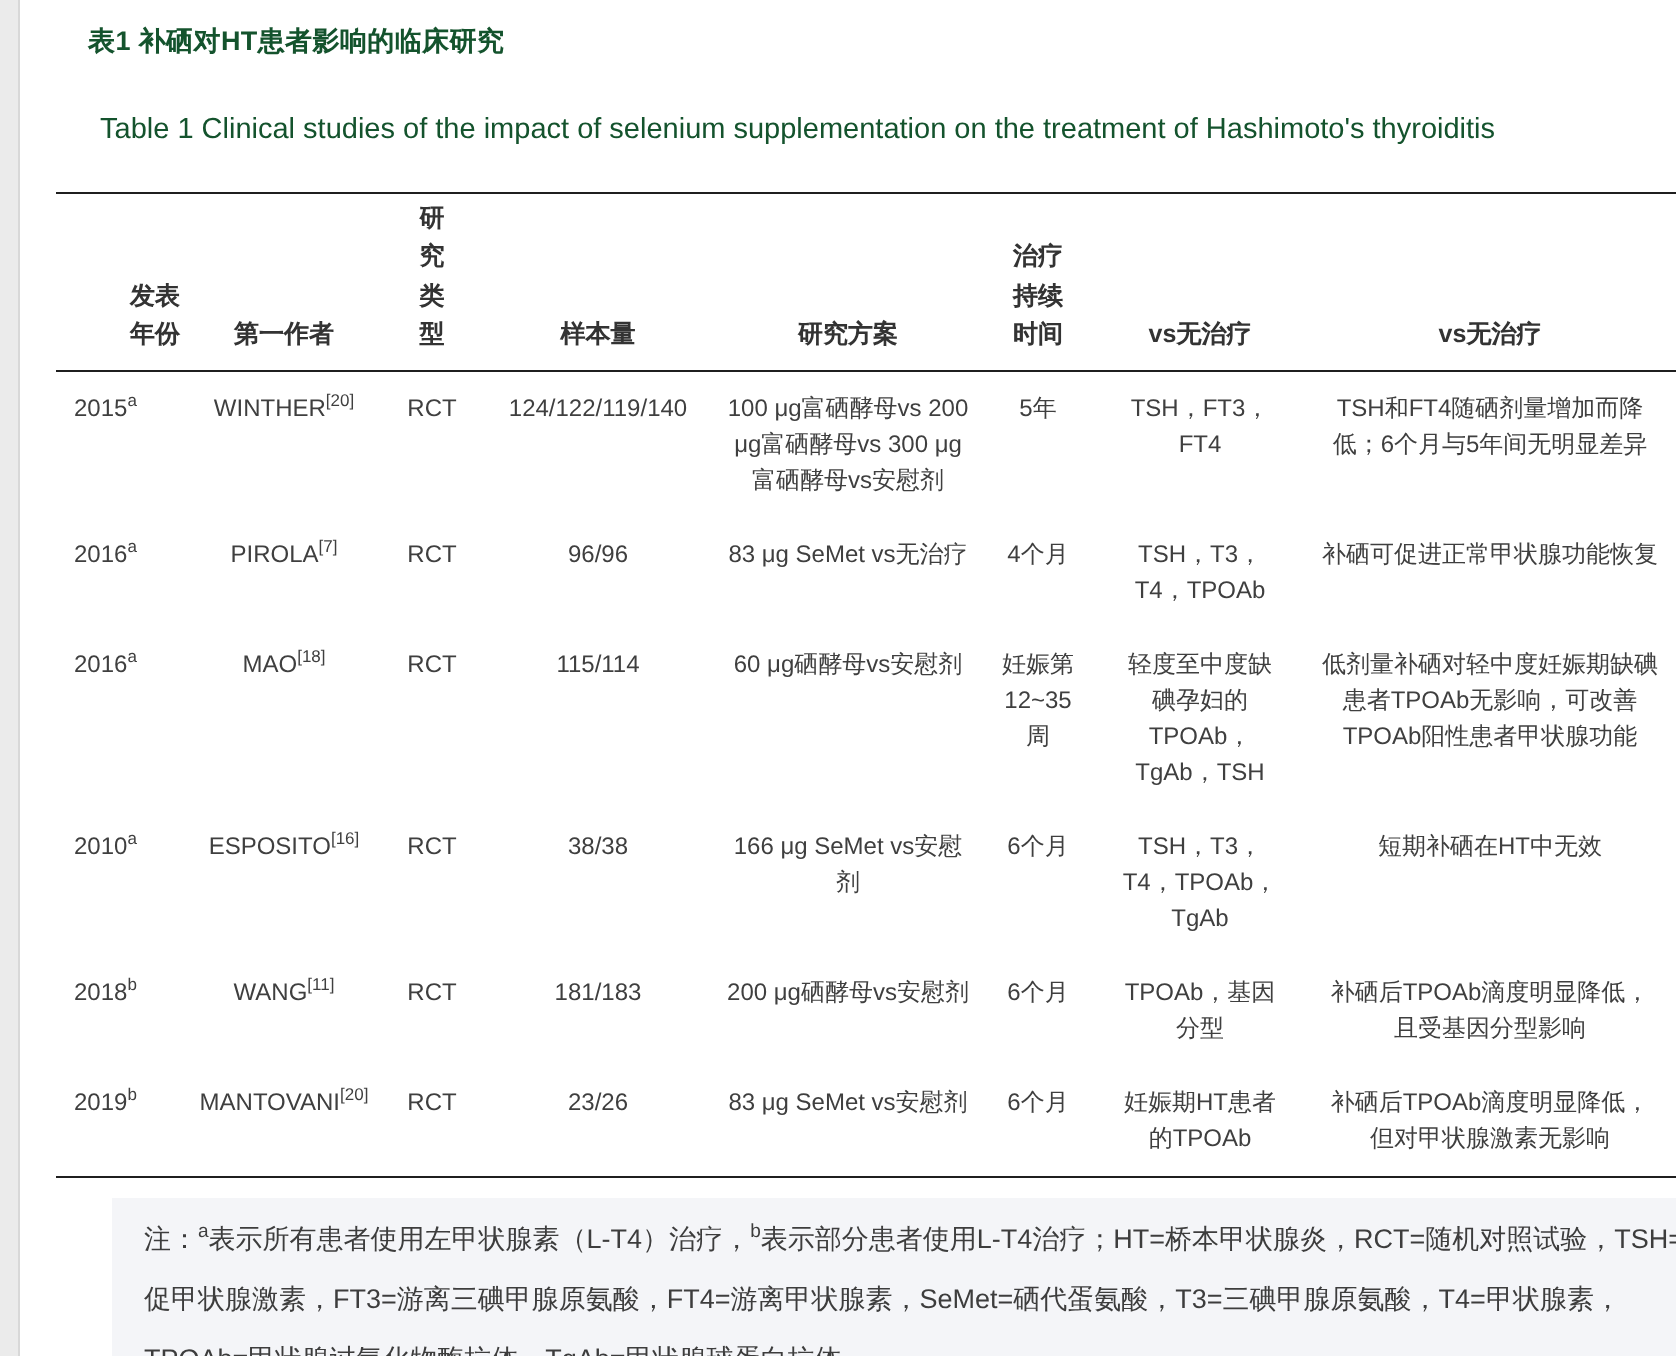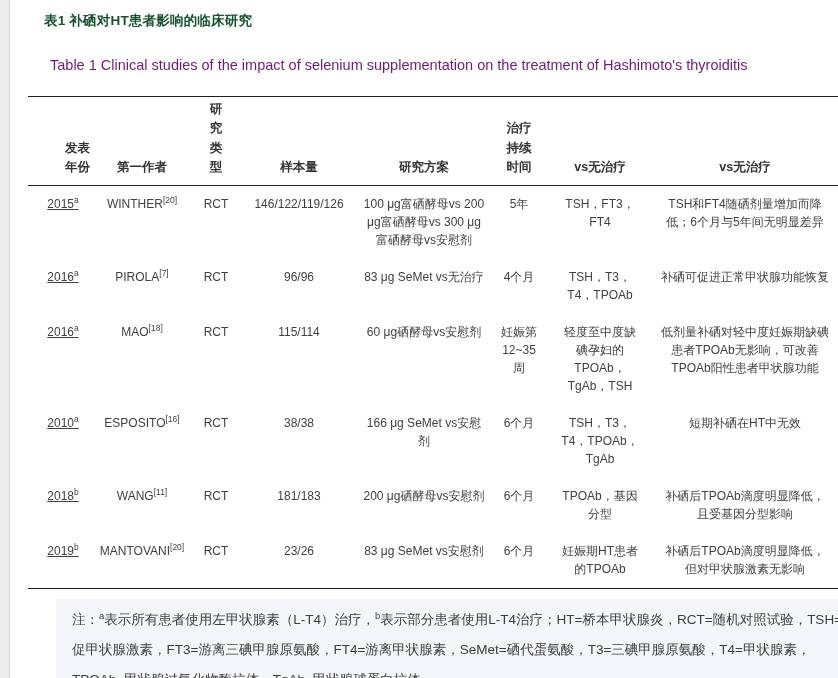--- a/index.html
+++ b/index.html
@@ -16,21 +16,21 @@
     background: #ebebeb;
     border-right: 1px solid #d8d8d8;
   }
   .content { margin-left: 28px; width: 810px; }
   .title-cn {
     font-size: 13.5px; font-weight: bold; color: #14532d;
     margin: 12px 0 0 16px;
     letter-spacing: 0.2px;
   }
   .title-en {
-    font-size: 14.5px; font-weight: normal; color: #701a75;
+    font-size: 14.5px; font-weight: normal; color: #14532d;
     margin: 27px 0 0 22px;
   }
   table.clinical {
     width: 810px;
     border-collapse: collapse;
     margin-top: 23px;
     border-top: 1.5px solid #1f1f1f;
     border-bottom: 1.5px solid #1f1f1f;
     font-size: 12px;
     table-layout: fixed;
@@ -48,21 +48,21 @@
   }
   th.c-year { text-align: right; padding-left: 9px; }
   td {
     vertical-align: top;
     padding: 9px 3px 10px 3px;
     line-height: 1.5;
     white-space: pre-line;
     text-align: center;
     color: #3f3f3f;
   }
-  td.c-year { text-align: center; padding-left: 9px; text-decoration: underline; }
+  td.c-year { text-align: left; padding-left: 9px; }
   sup {
     font-size: 8.5px;
     line-height: 0;
     vertical-align: super;
     letter-spacing: 0;
   }
   .col-year { width: 64px; }
   .col-author { width: 100px; }
   .col-type { width: 48px; }
   .col-sample { width: 118px; }
@@ -117,21 +117,21 @@
 时间</th>
         <th>vs无治疗</th>
         <th>vs无治疗</th>
       </tr>
     </thead>
     <tbody>
         <tr>
     <td class="c-year"><span>2015</span><sup>a</sup></td>
     <td><span>WINTHER</span><sup>[20]</sup></td>
     <td><span>RCT</span></td>
-    <td><span>146/122/119/126</span></td>
+    <td><span>124/122/119/140</span></td>
     <td><span>100 μg富硒酵母vs 200
 μg富硒酵母vs 300 μg
 富硒酵母vs安慰剂</span></td>
     <td><span>5年</span></td>
     <td><span>TSH，FT3，
 FT4</span></td>
     <td><span>TSH和FT4随硒剂量增加而降
 低；6个月与5年间无明显差异</span></td>
   </tr>
         <tr>

